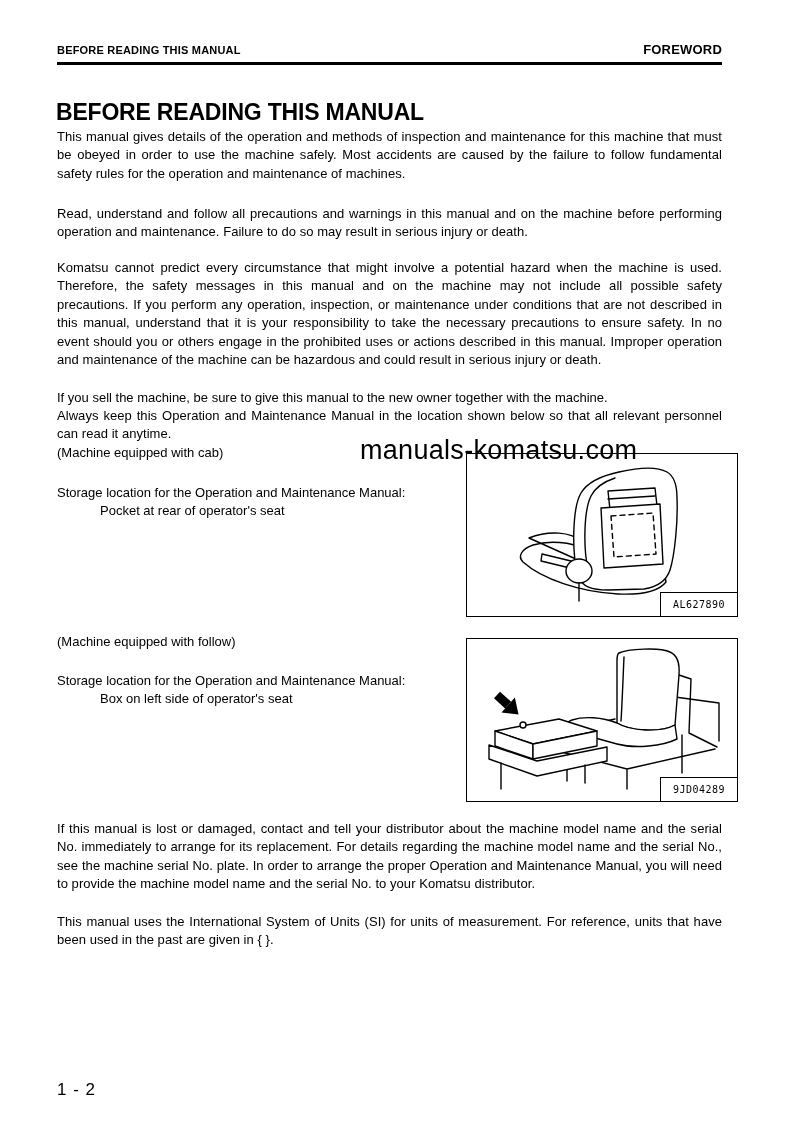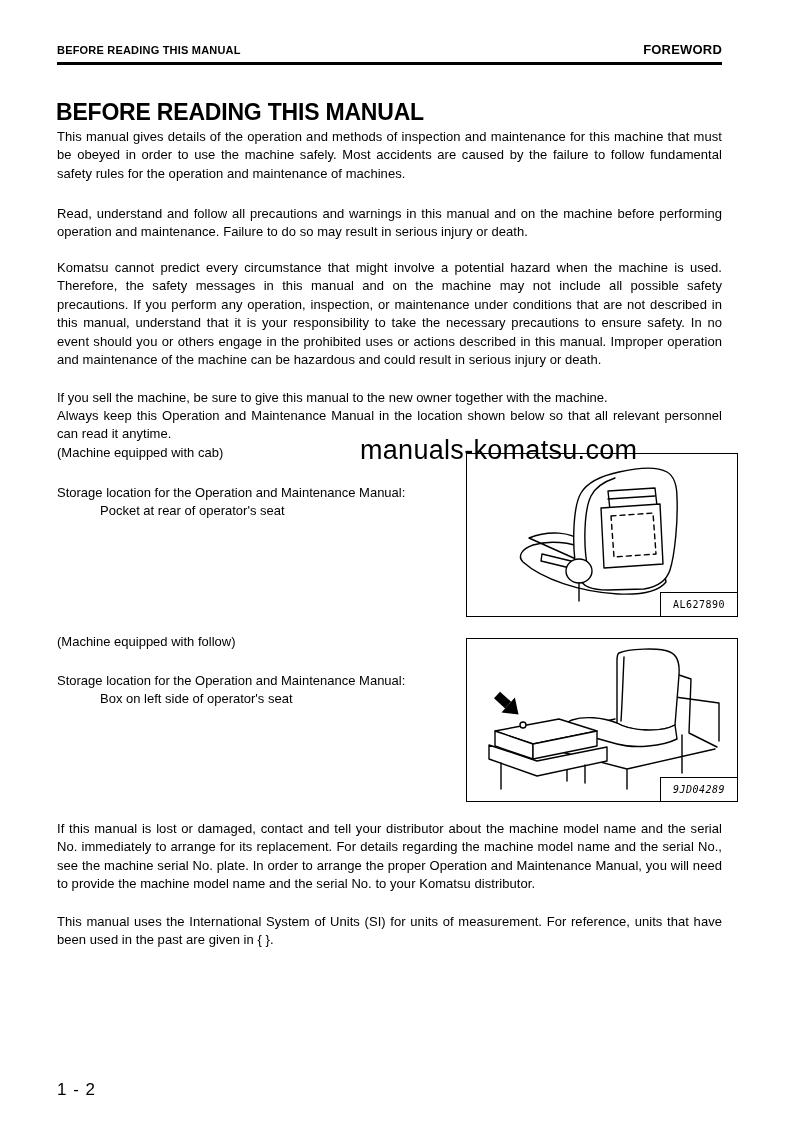--- a/index.html
+++ b/index.html
@@ -86,21 +86,21 @@
       <ellipse class="fillwhite" cx="112" cy="117" rx="13" ry="12"></ellipse>
       <path class="lineart" d="M112,129 L112,147"></path>
     </svg>
     <div class="fig-label">AL627890</div>
   </div>
 
   <div class="line" style="top:633px;">(Machine equipped with follow)</div>
   <div class="line" style="top:672px;">Storage location for the Operation and Maintenance Manual:</div>
   <div class="line indent" style="top:690px;">Box on left side of operator's seat</div>
 
-  <div class="figure" style="top:638px;font-style:italic;">
+  <div class="figure" style="top:638px;">
     <svg viewBox="0 0 270 162">
 
       <path class="lineart" d="M212,36 L224,40 L222,94 M208,58 L252,64 L252,102 M222,94 L250,108"></path>
       <path class="lineart" d="M60,104 L160,130 L248,110 M160,130 L160,150 M215,96 L215,134 M100,118 L100,142"></path>
       <path class="lineart" d="M78,96 L148,80"></path>
 
       <path class="fillwhite" d="M152,14 C160,10 193,8 203,13 C210,16 213,23 212,36 L208,86 C193,94 163,92 150,84 L150,22 C150,18 150,15 152,14 Z"></path>
       <path class="lineart" d="M157,18 C156,40 155,68 154,82"></path>
 
       <path class="fillwhite" d="M150,84 C135,78 117,77 105,81 C99,83 98,88 103,92 L150,105 C168,110 196,107 210,100 L208,86 C193,94 163,92 150,84 Z"></path>

